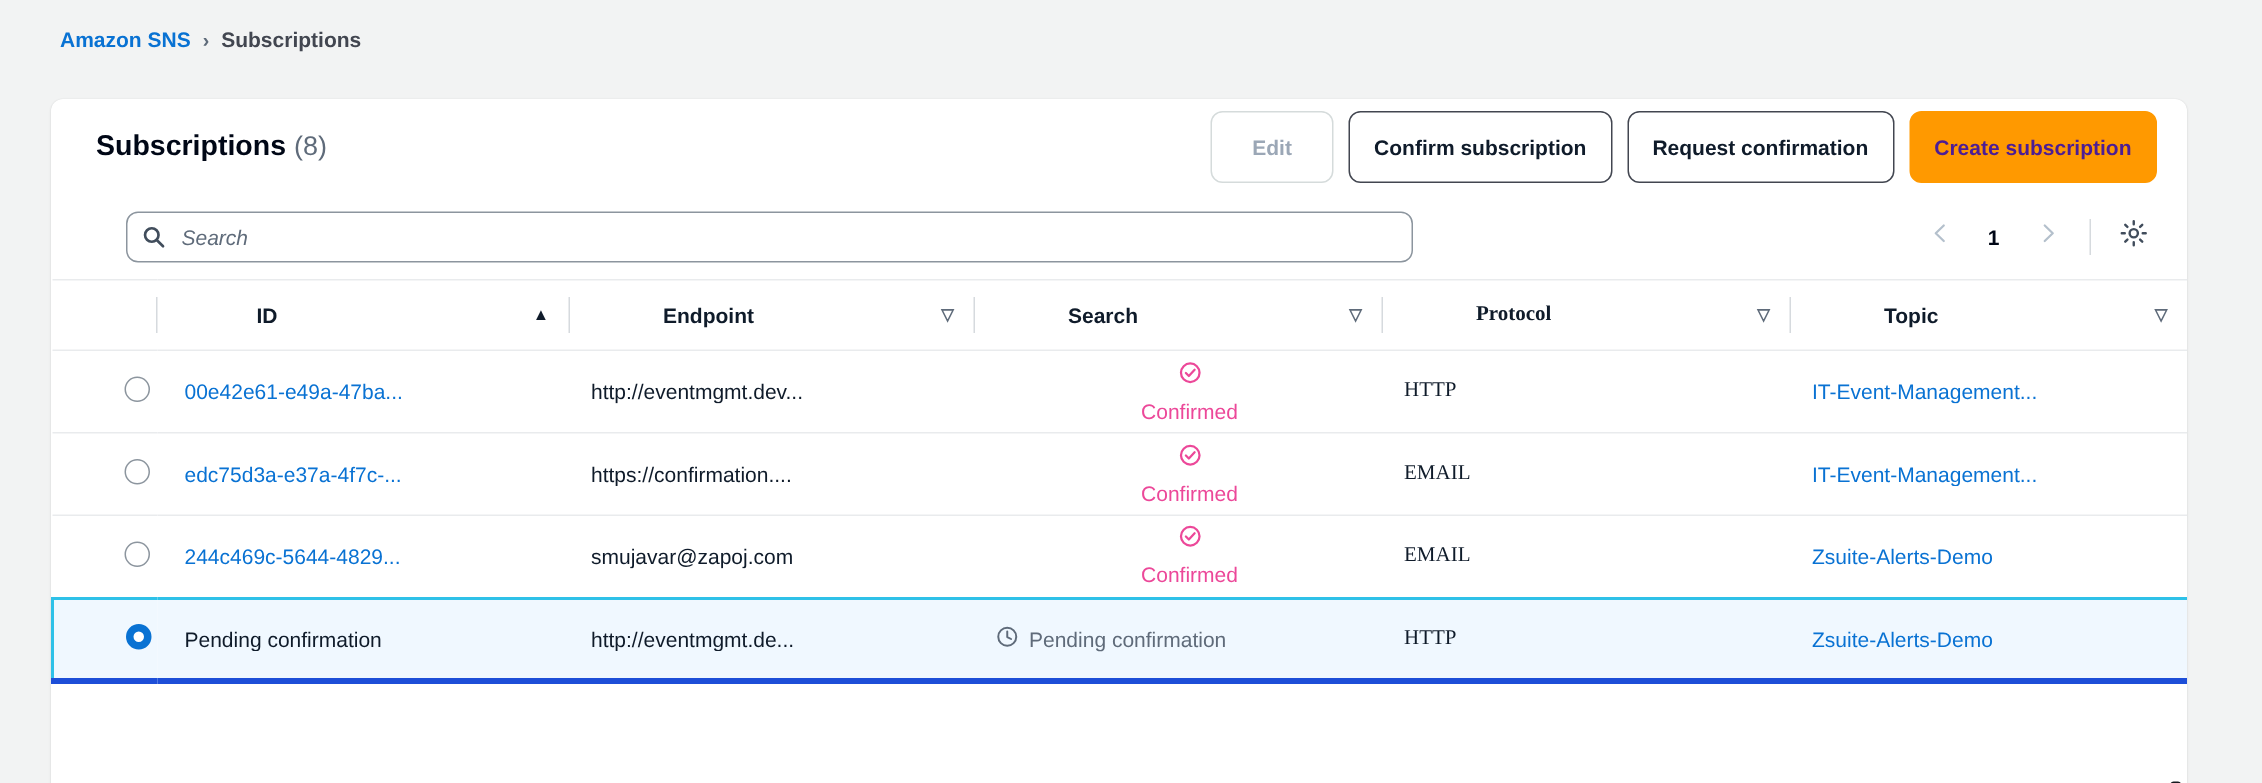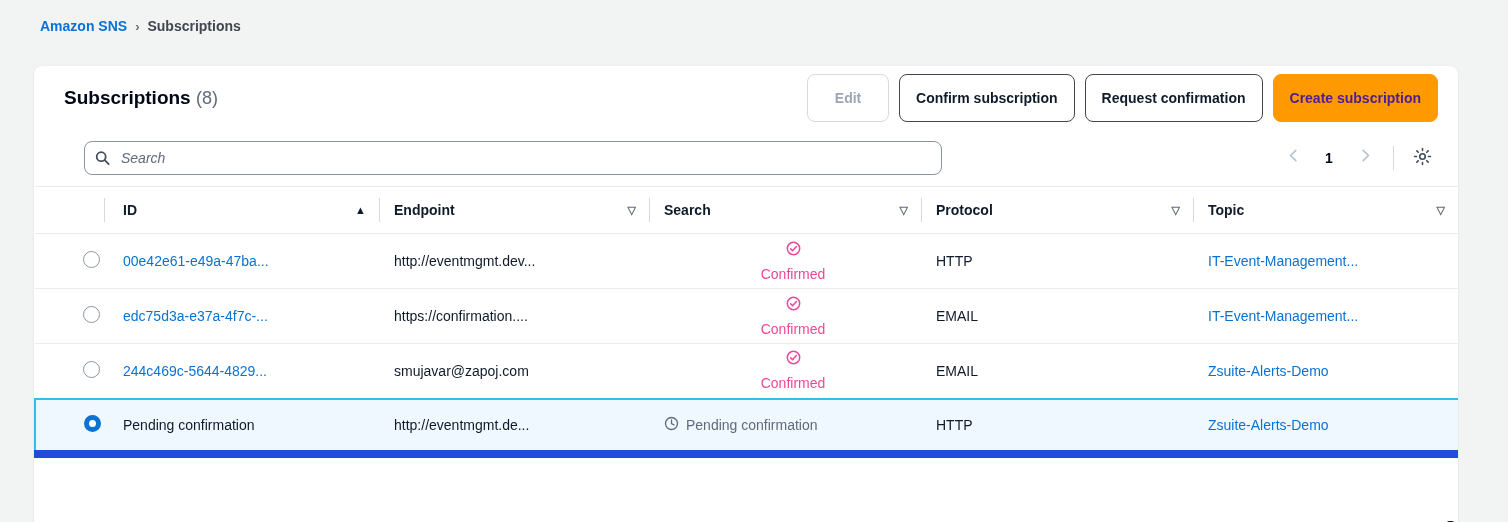--- a/index.html
+++ b/index.html
@@ -108,46 +108,46 @@
   .tbl th {
     height: 46px; text-align: left; vertical-align: middle;
     font-size: 14px; font-weight: bold; color: #0f1b2a;
     border-top: 1px solid #e9ebed; border-bottom: 1px solid #e9ebed;
     background: #fff; padding: 0;
   }
   .th-inner {
     display: flex; align-items: center; height: 46px;
     position: relative; padding-right: 14px;
   }
-  .th-inner .lbl { white-space: nowrap; }
+  .th-inner .lbl { white-space: nowrap; margin-left: 48px; }
   .sort-ico { margin-left: auto; font-size: 11px; line-height: 1; }
   .sort-active { color: #0f1b2a; }
   .sort-idle { color: #5f6b7a; }
   .col-sep {
     position: absolute; right: 0; top: 11px;
     width: 1px; height: 24px; background: #d6dade;
   }
 
   .tbl td {
     height: 55px; vertical-align: middle;
     font-size: 14px; color: #0f1b2a;
     border-bottom: 1px solid #e9ebed; padding: 0;
   }
   tr.row-selected td {
     background: #f0f8ff;
-    border-top: 2px solid #2ec1e8; border-bottom: 8px solid #1d4ed8;
+    border-top: 2px solid #2ec1e8; border-bottom: 4px solid #1d4ed8;
   }
   tr.row-selected td:first-child { border-left: 2px solid #2ec1e8; }
   tr.row-selected td:last-child { border-right: 2px solid #2ec1e8; }
 
   .c-radio { width: 70px; padding-left: 48px !important; }
   .c-id    { width: 275px; padding-left: 18px !important; }
   .c-end   { width: 270px; padding-left: 14px !important; }
   .c-stat  { width: 272px; padding-left: 14px !important; }
-  .c-prot  { width: 272px; padding-left: 14px !important; }
+  .c-prot  { width: 272px; padding-left: 14px !important; font-family: Liberation Serif, serif; }
   .c-topic { width: 265px; padding-left: 14px !important; }
 
   .radio {
     width: 17px; height: 17px; border-radius: 50%;
     border: 1.6px solid #8c959e; background: #fff;
     display: inline-block; cursor: pointer;
   }
   .radio.checked {
     border: 5px solid #0972d3; background: #fff;
   }

